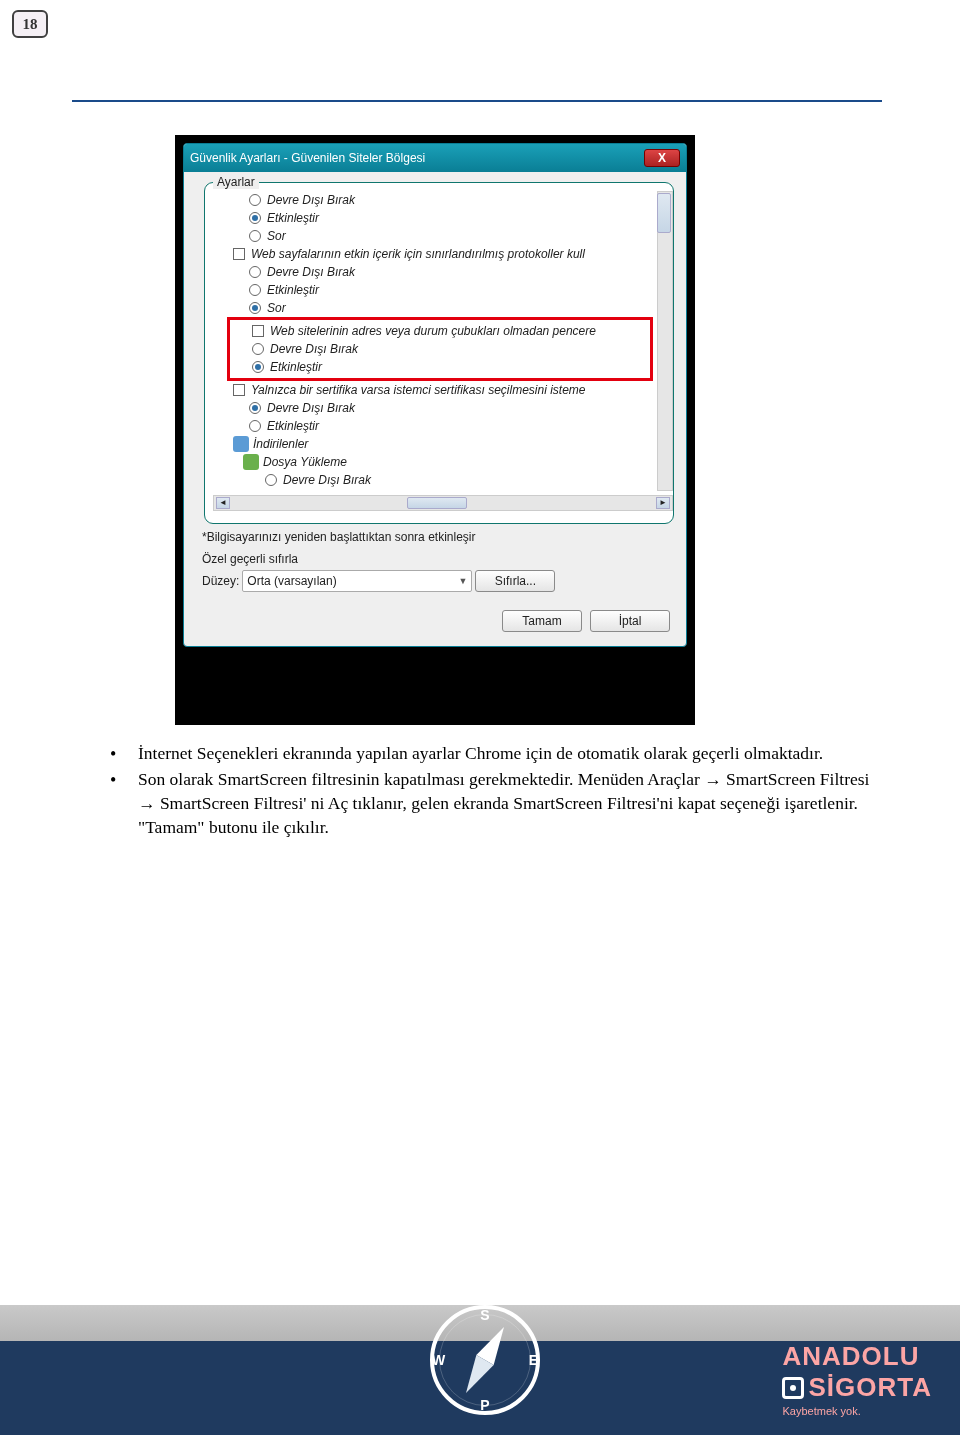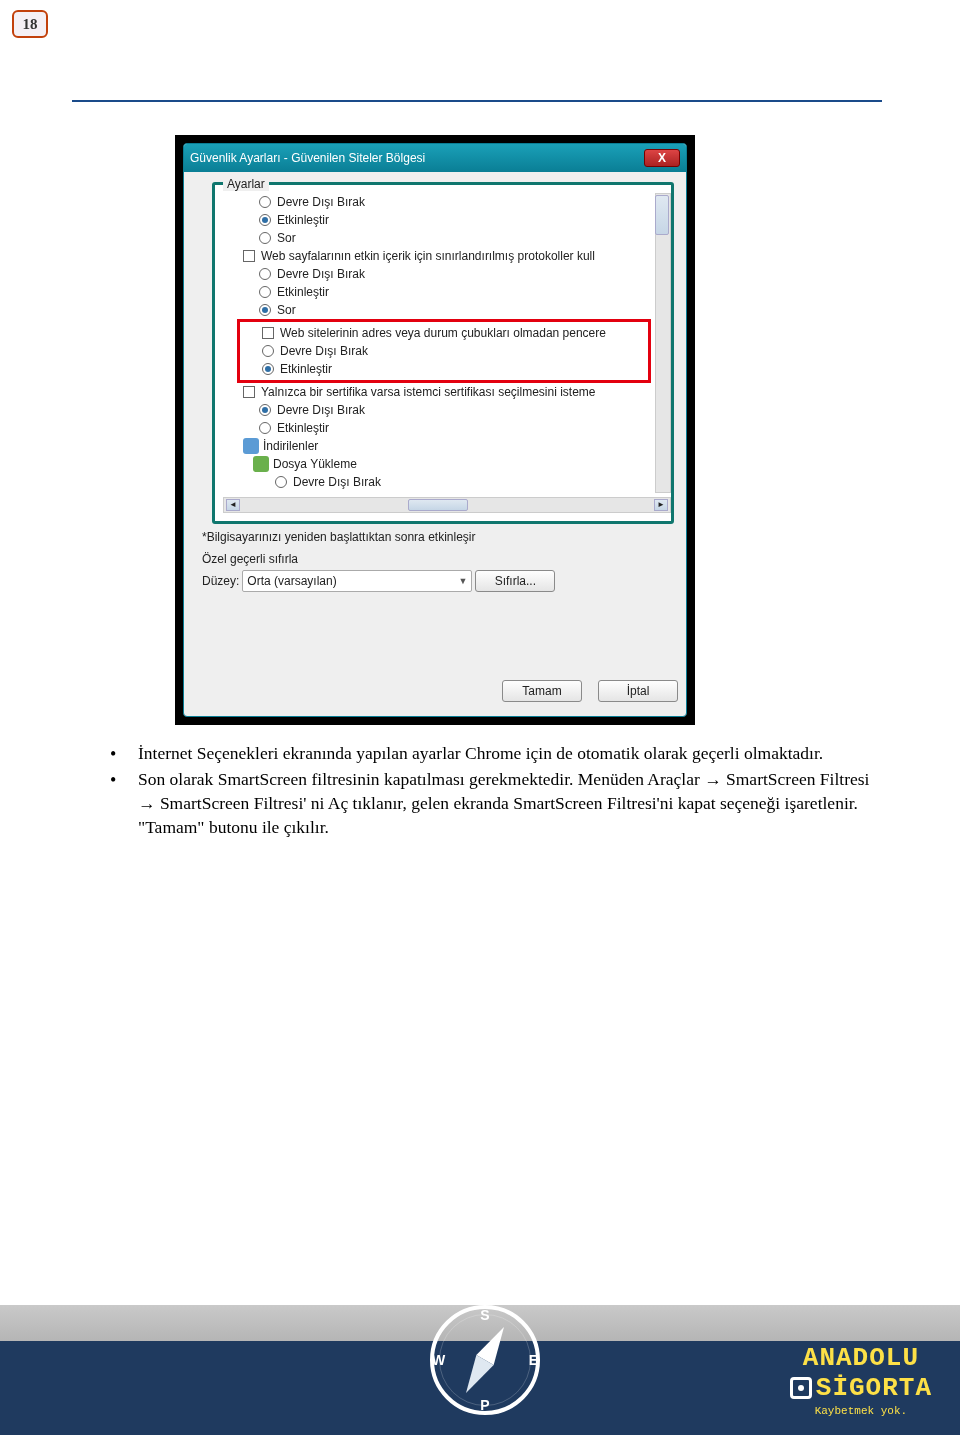--- a/index.html
+++ b/index.html
@@ -10,21 +10,21 @@
     font-family: "Times New Roman", serif;
     position: relative;
     color: #000;
   }
   .page-number {
     position: absolute;
     top: 10px;
     left: 12px;
     width: 36px;
     height: 28px;
-    border: 2px solid #c2410c;
+    border: 2px solid #404040;
     border-radius: 6px;
     text-align: center;
     line-height: 24px;
     font-size: 15px;
     font-weight: bold;
     color: #333;
     background: #f5f0f5;
   }
   .top-rule {
     position: absolute;
@@ -38,21 +38,21 @@
     position: absolute;
     top: 135px;
     left: 175px;
     width: 520px;
     height: 590px;
     background: #000;
     padding: 8px;
   }
   .dialog {
     width: 504px;
-    height: 574px;
+    height: 504px;
     background: #efefef;
     border: 1px solid #0a7e95;
     border-radius: 4px;
     font-family: "Segoe UI", Tahoma, sans-serif;
     font-size: 12px;
     color: #222;
     position: relative;
   }
   .title-bar {
     height: 28px;
@@ -71,41 +71,42 @@
     background: linear-gradient(#d44,#a22);
     border-radius: 3px;
     text-align: center;
     color: #fff;
     font-weight: bold;
     font-size: 12px;
     line-height: 16px;
     border: 1px solid #700;
   }
   .group-box {
-    border: 3px solid #0f766e;
-    border-radius: 3px;
-    margin: 10px 12px 6px 28px;
+    border: 1px solid #0f766e;
+    border-radius: 9px;
+    margin: 10px 12px 6px 20px;
     padding: 8px 0 8px 8px;
     position: relative;
     background: #fff;
     height: 342px;
   }
   .group-label {
     position: absolute;
     top: -8px;
     left: 8px;
     background: #efefef;
     padding: 0 4px;
     font-size: 12px;
   }
   .tree {
     height: 302px;
     overflow: hidden;
     position: relative;
     padding-right: 18px;
+    font-style: italic;
   }
   .scroll-track {
     position: absolute;
     right: 0;
     top: 0;
     width: 16px;
     height: 300px;
     background: #e6e6e6;
     border: 1px solid #ccc;
   }
@@ -231,24 +232,24 @@
     border: 1px solid #8a8a8a;
     border-radius: 3px;
     background: linear-gradient(#fefefe,#e5e5e5);
     font-size: 12px;
     display: inline-flex;
     align-items: center;
     justify-content: center;
   }
   .dialog-buttons {
     position: absolute;
-    right: 8px;
+    right: 16px;
     bottom: 14px;
     display: flex;
-    gap: 16px;
+    gap: 8px;
   }
   .body-text {
     position: absolute;
     top: 742px;
     left: 110px;
     width: 780px;
     font-size: 17.5px;
     line-height: 1.35;
   }
   .bullet-row {
@@ -318,23 +319,23 @@
     font-size: 14px;
   }
   .compass .dir.n { top: -2px; left: 50%; transform: translateX(-50%);}
   .compass .dir.s { bottom: -2px; left: 50%; transform: translateX(-50%);}
   .compass .dir.e { right: -2px; top: 50%; transform: translateY(-50%);}
   .compass .dir.w { left: -2px; top: 50%; transform: translateY(-50%);}
   .brand {
     position: absolute;
     right: 28px;
     bottom: 18px;
-    color: #fde047;
-    font-family: Liberation Mono, monospace;
-    text-align: center;
+    color: #fca5a5;
+    font-family: Liberation Sans, sans-serif;
+    text-align: left;
   }
   .brand .b1 { font-size: 26px; font-weight: 900; letter-spacing: 1px; }
   .brand .b2 { font-size: 26px; font-weight: 900; letter-spacing: 1px; display:flex; align-items:center; }
   .brand .b2 .dotlogo {
     width: 22px; height: 22px;
     border: 3px solid #fff;
     border-radius: 4px;
     margin-right: 4px;
     position: relative;
   }

